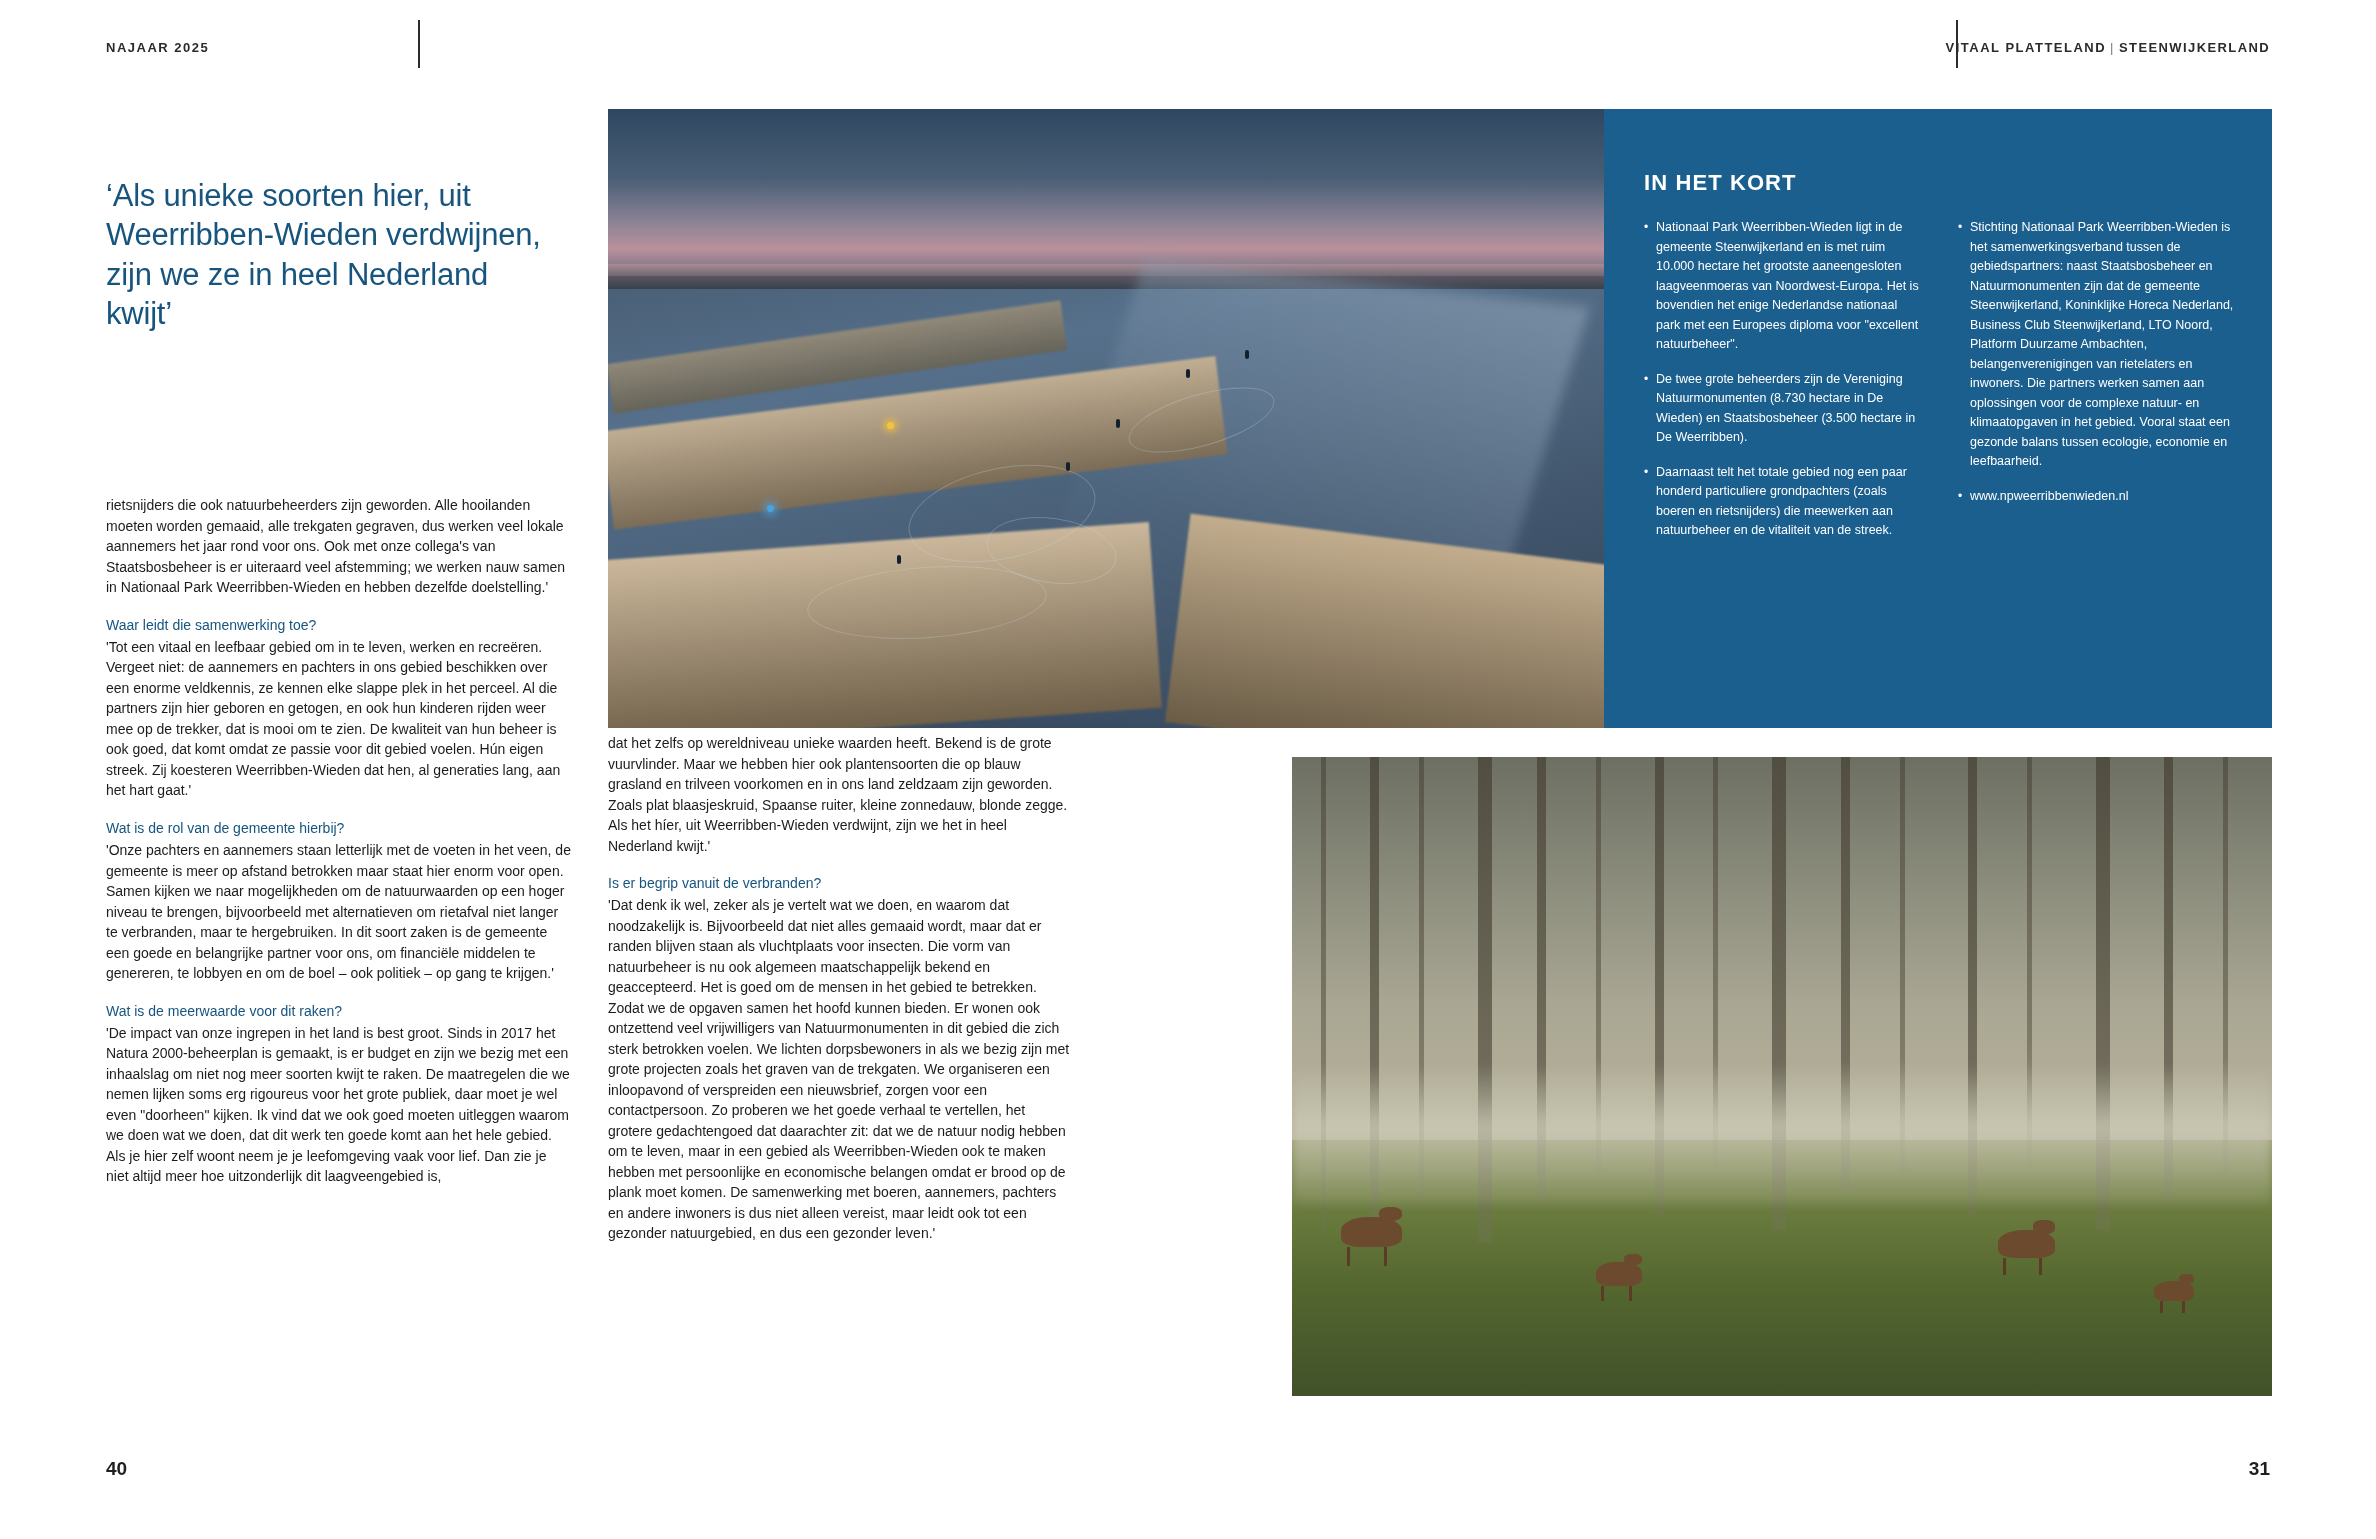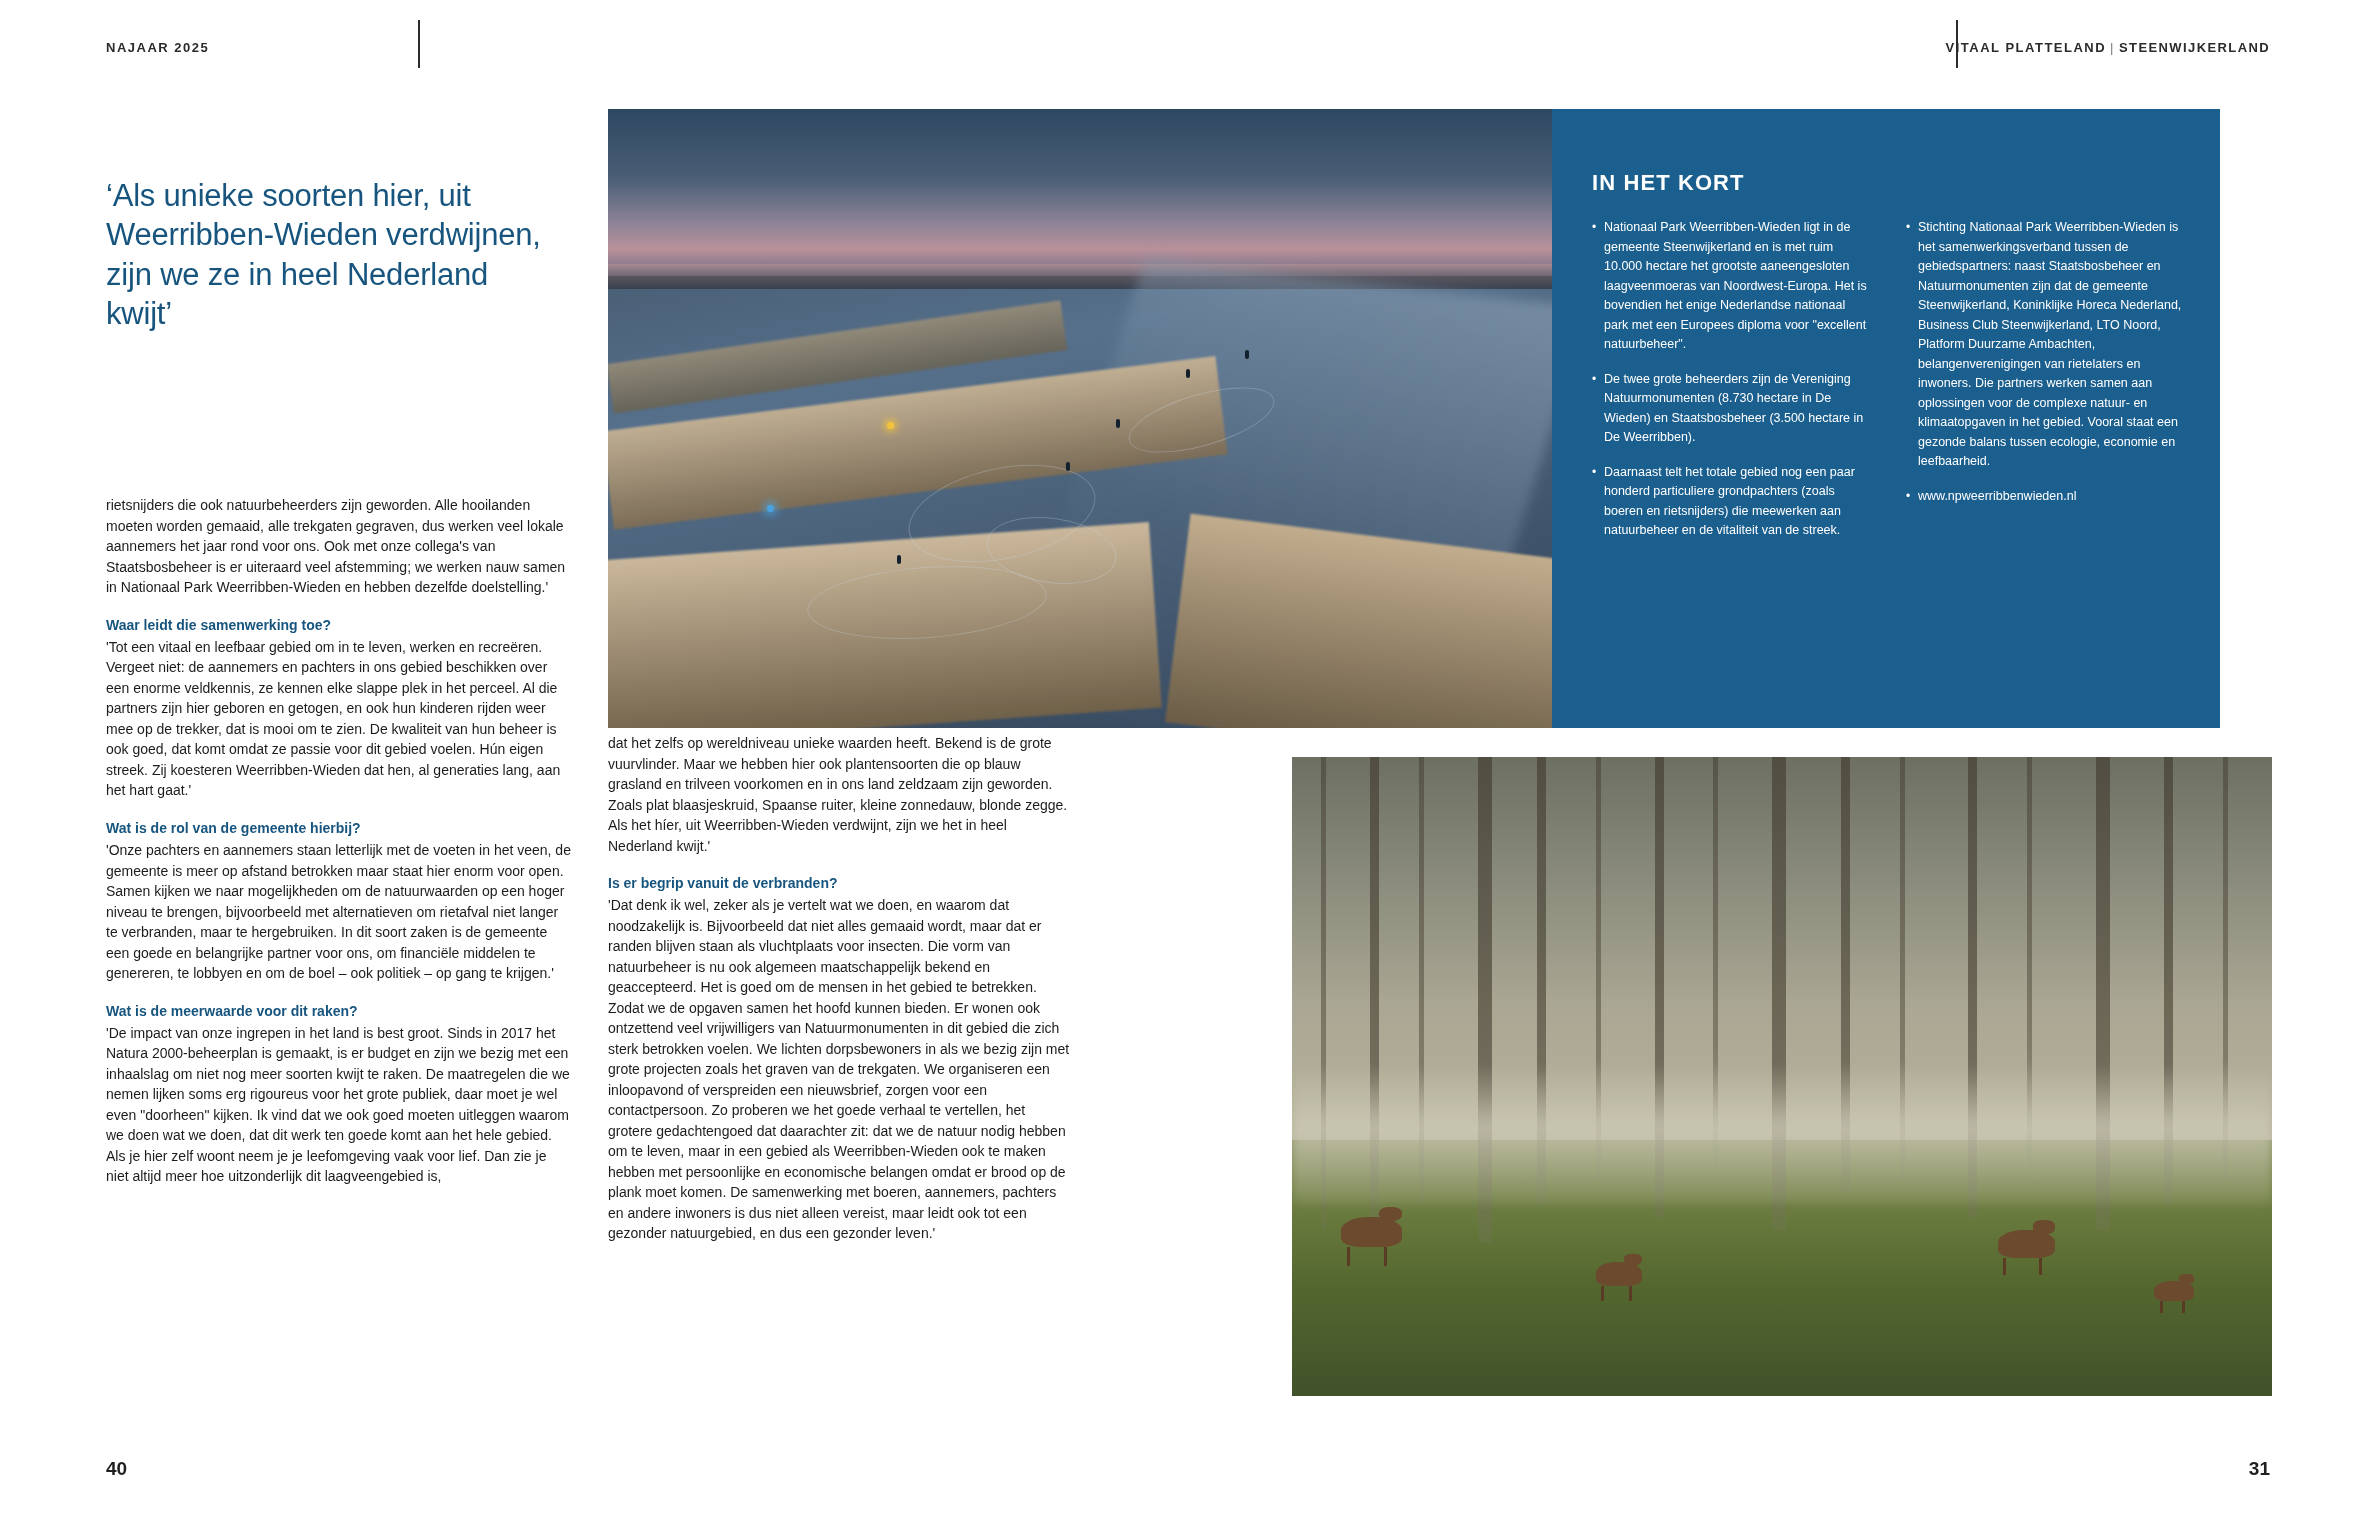--- a/index.html
+++ b/index.html
@@ -86,21 +86,21 @@
     color: #1c1c1c;
     text-align: left;
   }
   .col p {
     margin: 0 0 13px 0;
   }
   .col h3 {
     margin: 17px 0 2px 0;
     font-size: 14px;
     line-height: 1.45;
-    font-weight: 700;
+    font-weight: 400;
     color: #17557f;
   }
   .col h3:first-child {
     margin-top: 0;
   }
 
   #col1 {
     left: 106px;
     top: 495px;
     width: 465px;
@@ -245,21 +245,21 @@
     position: absolute;
     bottom: -62%;
     width: 3px;
     height: 62%;
     background: #5a3c25;
   }
 
   
   #kort-panel {
     position: absolute;
-    left: 1552px;
+    left: 1604px;
     top: 109px;
     width: 668px;
     height: 619px;
     background: #1b5f8f;
     color: #ffffff;
   }
   #kort-panel .kort-title {
     position: absolute;
     left: 40px;
     top: 61px;

